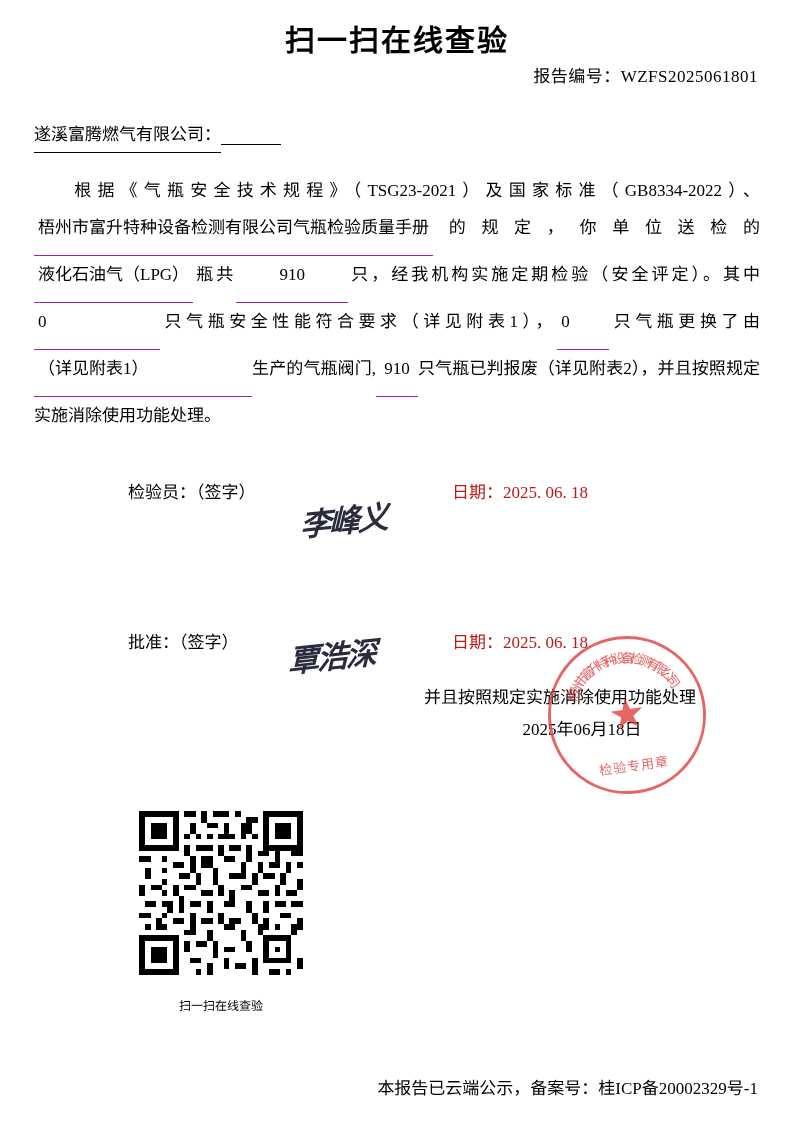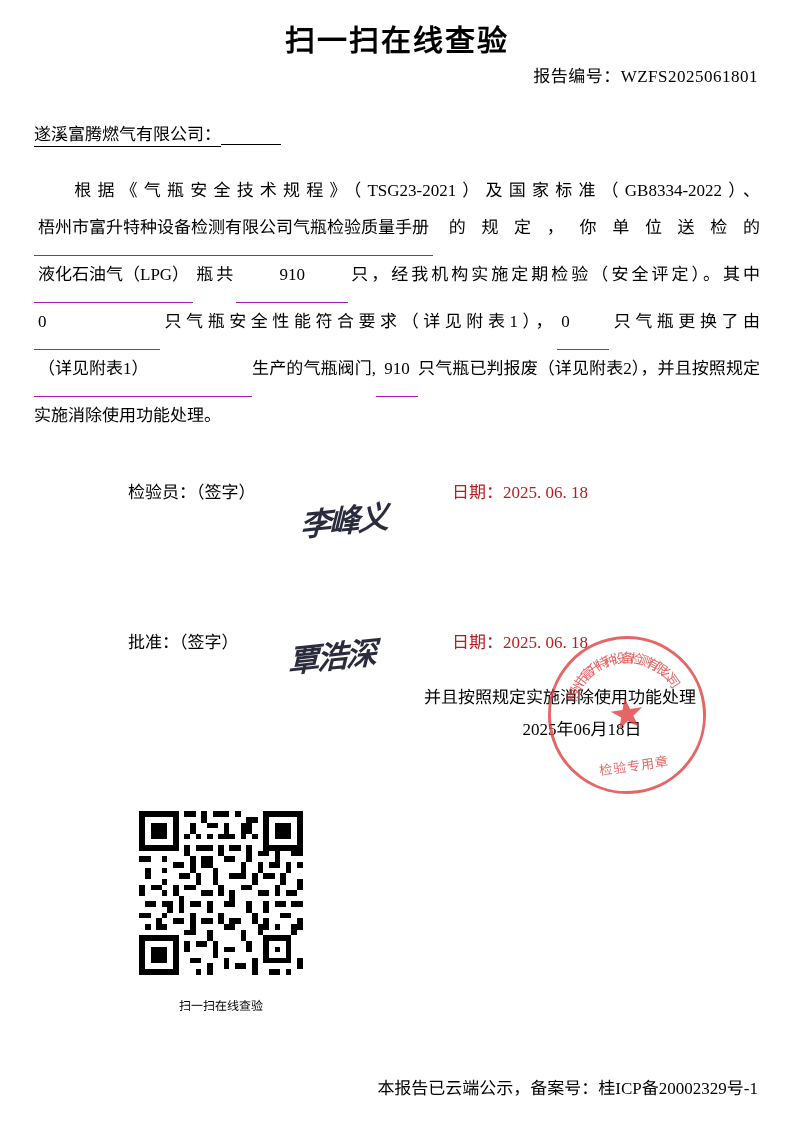--- a/index.html
+++ b/index.html
@@ -50,21 +50,21 @@
   
   .addressee {
     position: absolute;
     top: 120px;
     left: 34px;
     font-size: 17px;
     color: #000;
   }
   .addressee .name {
     border-bottom: 1px solid #000;
-    padding-bottom: 2px;
+    padding-bottom: 8px;
   }
   .addressee .tail-line {
     display: inline-block;
     width: 60px;
     border-bottom: 1px solid #000;
     vertical-align: bottom;
     height: 19px;
   }
 
   

